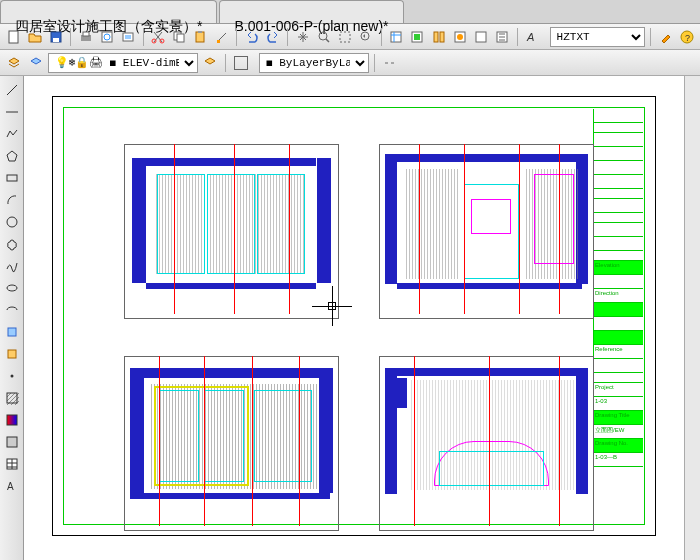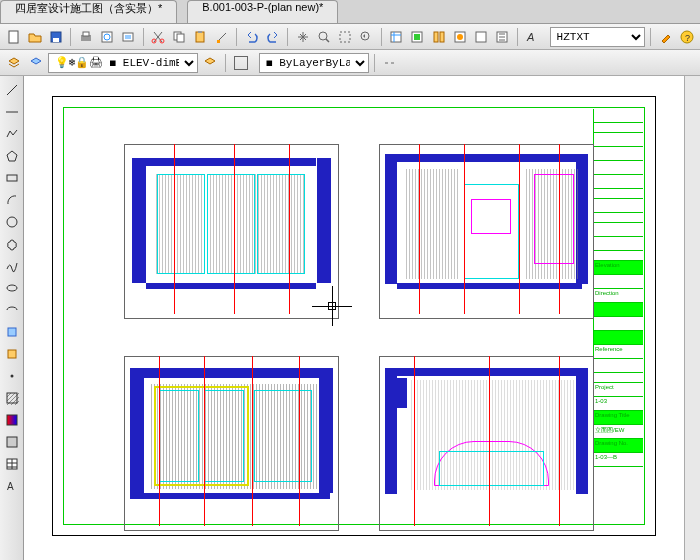--- a/index.html
+++ b/index.html
@@ -1,20 +1,20 @@
 <!DOCTYPE html>
 <html><head>
 <meta charset="utf-8">
 <style>
   * { margin: 0; padding: 0; box-sizing: border-box; }
   body { width: 700px; height: 560px; background: #e8e8e8; font-family: sans-serif; font-size: 11px; overflow: hidden; }
   
   
   .tabs { height: 24px; background: #d4d4d4; display: flex; border-bottom: 1px solid #999; }
-  .tab { padding: 0 14px 3px; background: #e8e8e8; border: 1px solid #999; border-bottom: none; margin-right: 10px; border-radius: 4px 4px 0 0; font-size: 11px; cursor: pointer; }
+  .tab { padding: 17px 14px 3px; background: #e8e8e8; border: 1px solid #999; border-bottom: none; margin-right: 2px; border-radius: 4px 4px 0 0; font-size: 14px; cursor: pointer; }
   .tab.active { background: #fff; font-weight: normal; }
   .tab-close { margin-left: 6px; color: #666; }
   
   
   .toolbar { height: 26px; background: linear-gradient(#f5f5f5,#ddd); border-bottom: 1px solid #aaa; display: flex; align-items: center; padding: 0 4px; gap: 2px; }
   .tb-btn { width: 20px; height: 20px; display: flex; align-items: center; justify-content: center; border: 1px solid transparent; border-radius: 2px; cursor: pointer; }
   .tb-sep { width: 1px; height: 18px; background: #aaa; margin: 0 3px; }
   .tb-select { height: 20px; font-size: 11px; border: 1px solid #999; background: #fff; padding: 0 2px; font-family: Liberation Mono, monospace; }
   .tb-select.layer { width: 150px; }
   .tb-select.style { width: 100px; margin-left: 6px; }
@@ -56,21 +56,21 @@
   .crosshair::after { content:''; position:absolute; width:1px; height:40px; background:#000; top:-20px; }
   .crosshair .ctr { position:absolute; width:8px; height:8px; border:1px solid #000; left:-4px; top:-4px; }
   
   svg { display: block; }
 </style>
 </head>
 <body>
 
 <div class="tabs">
   <div class="tab"><span>四居室设计施工图（含实景）*</span></div>
-  <div class="tab"><span>B.001-003-P-(plan new)*</span></div>
+  <div class="tab"><span>B.001-006-P-(plan new)*</span></div>
 </div>
 
 <div class="toolbar">
   <div class="tb-btn">
       <svg width="14" height="14">
         <rect x="2" y="1" width="9" height="12" fill="#fff" stroke="#555"></rect>
       </svg>
     </div>
   <div class="tb-btn">
       <svg width="14" height="14">

